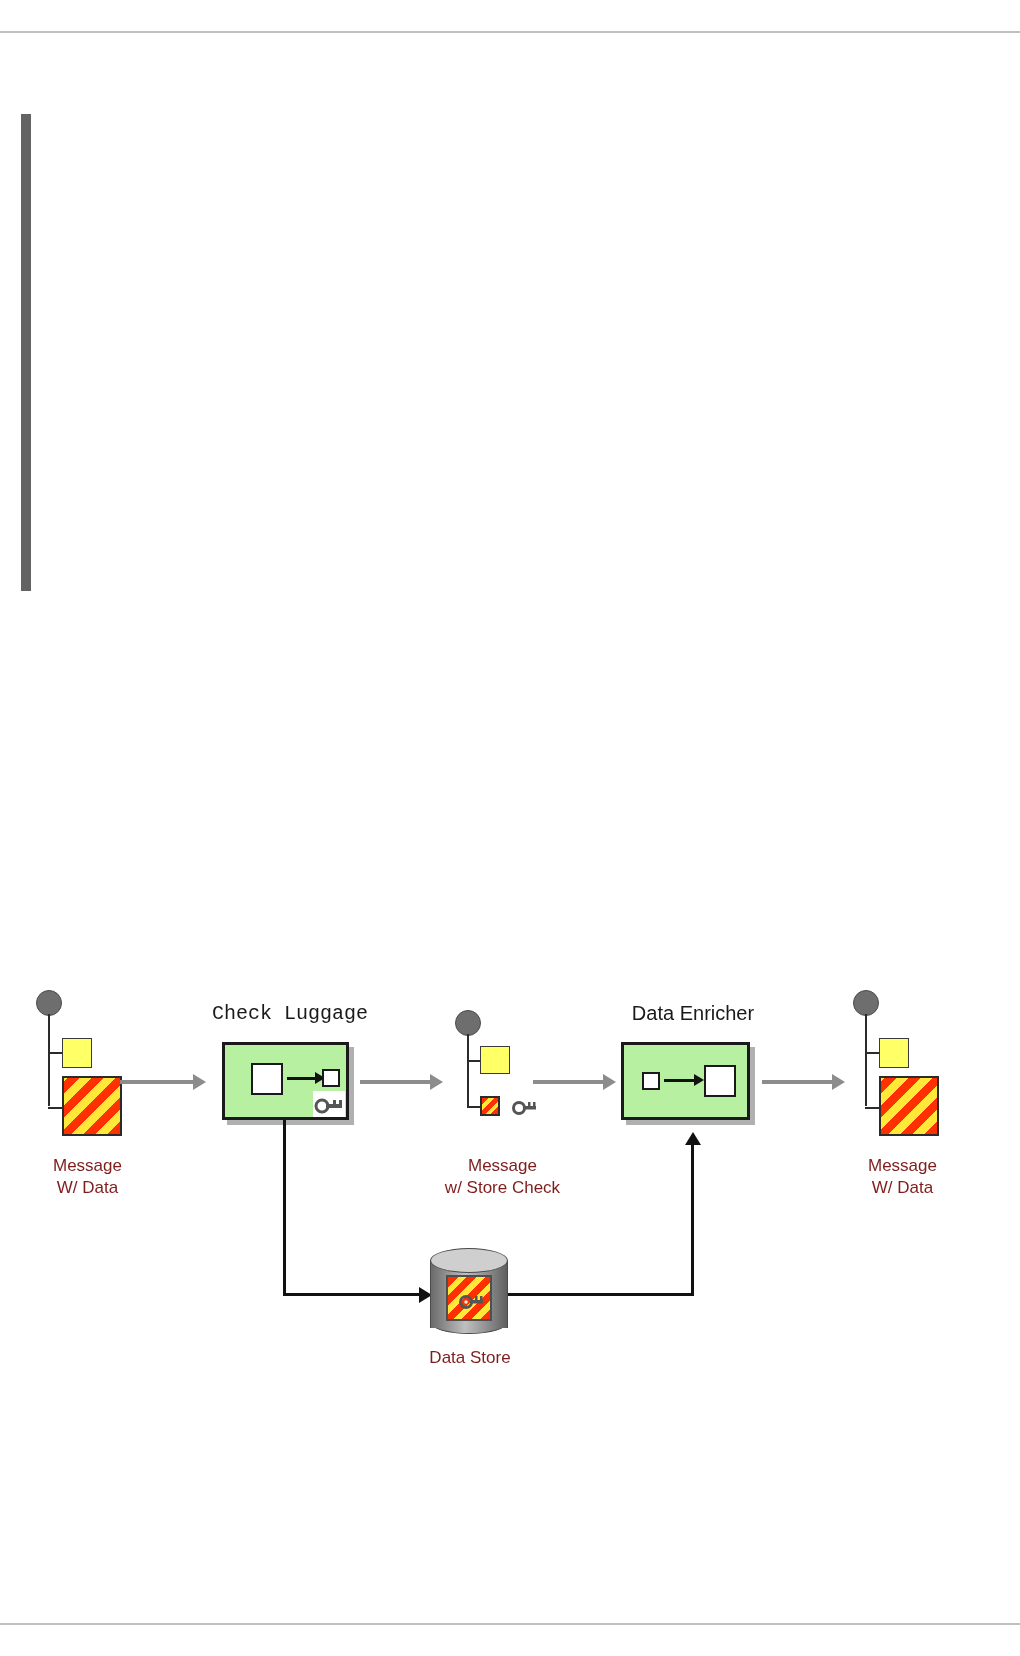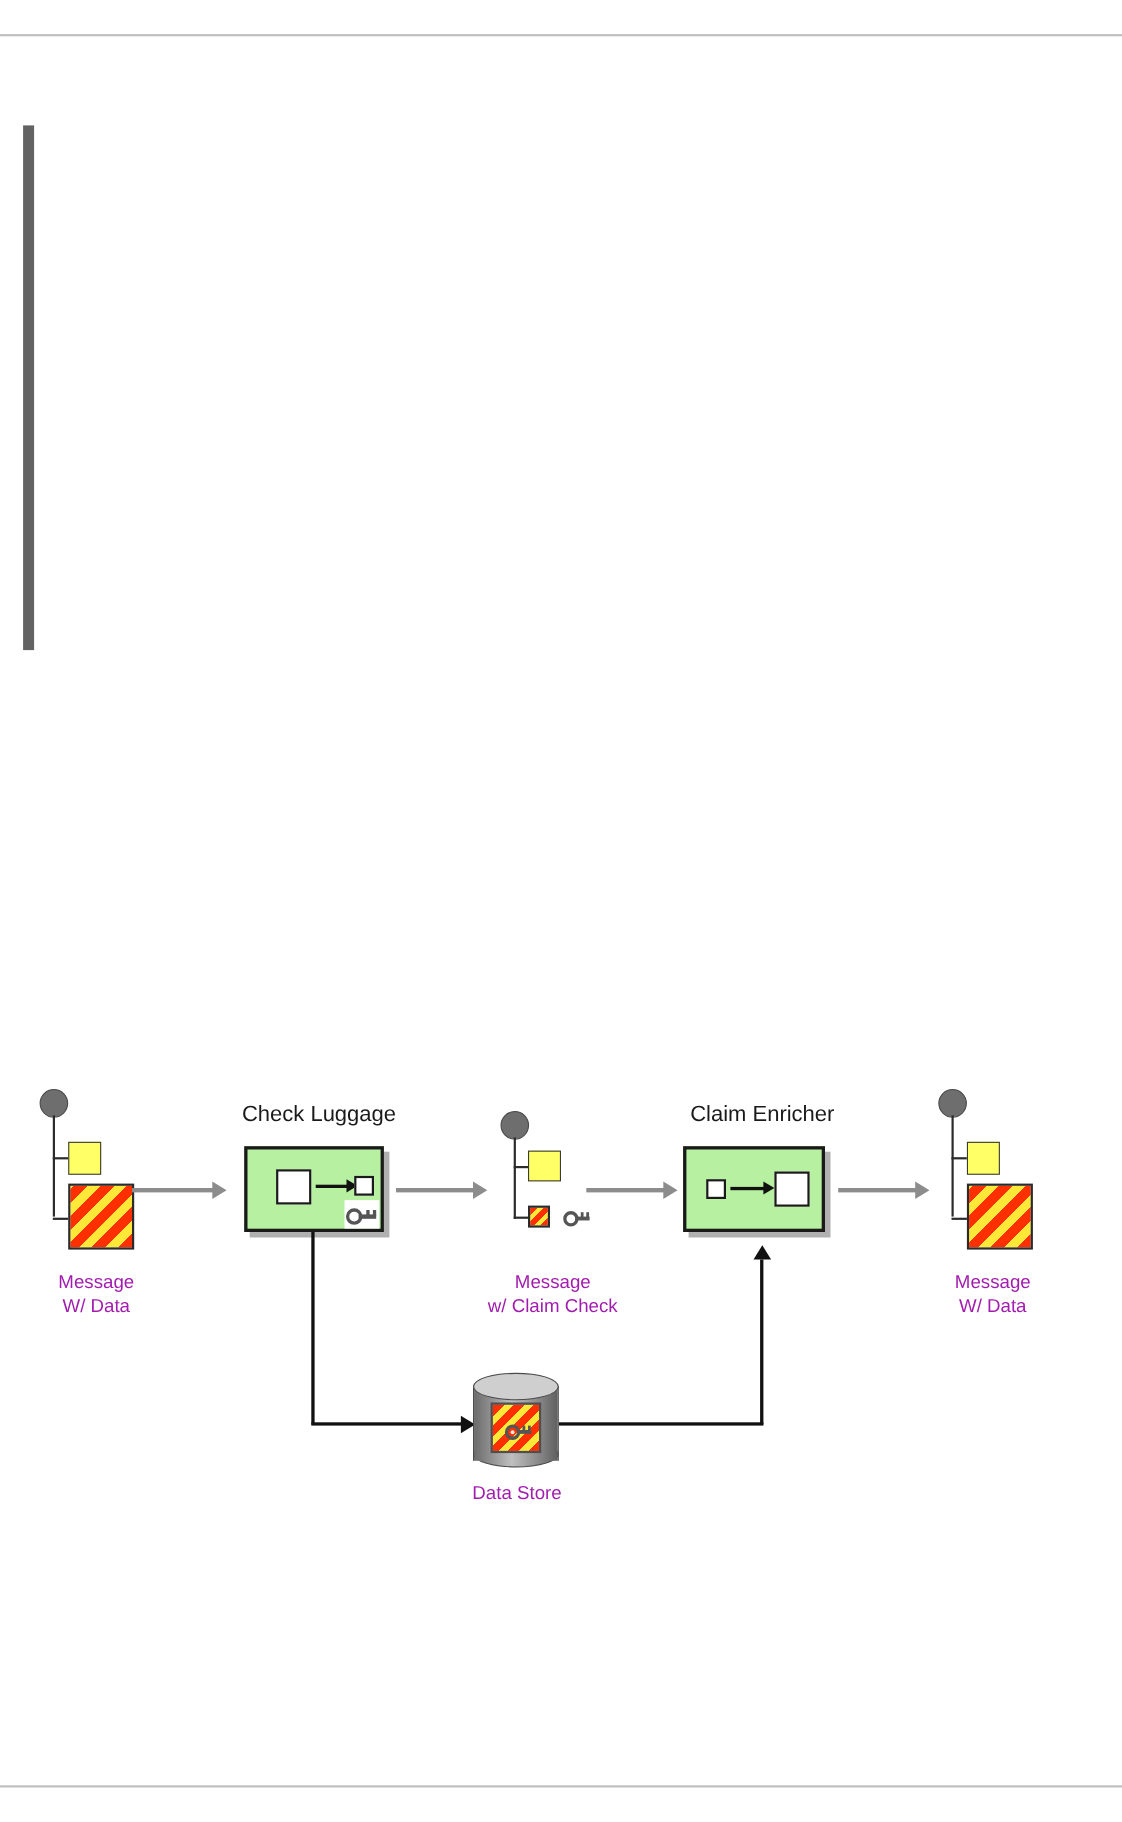--- a/index.html
+++ b/index.html
@@ -102,21 +102,21 @@
         #ffe838 5px, #ffe838 9px
       );
   }
 
   .caption {
     position: absolute;
     text-align: center;
     font-family: "Liberation Sans", sans-serif;
     font-size: 17px;
     line-height: 22px;
-    color: #a21caf;
+    color: #7f1d1d;
     white-space: pre-line;
   }
 
   
   .comp-box {
     position: absolute;
     background: #b6f0a0;
     border: 3px solid #1a1a1a;
     box-sizing: border-box;
     box-shadow: 5px 5px 0 rgba(80,80,80,0.45);
@@ -256,21 +256,21 @@
       <div class="msg-tree-h" style="left:22px; top:117px; width:14px;"></div>
       <div class="msg-head" style="left:36px; top:48px; width:30px; height:30px;"></div>
       <div class="msg-body" style="left:36px; top:86px; width:60px; height:60px;"></div>
     </div>
     <div class="caption" style="left:0px; top:175px; width:175px;">Message</div>
     <div class="caption" style="left:0px; top:197px; width:175px;">W/ Data</div>
 
     <div class="flow-line" style="left:120px; top:100px; width:75px;"></div>
     <div class="flow-head" style="left:193px; top:94px;"></div>
 
-    <div class="comp-title" style="left:195px; top:22px; width:190px;">Check Luggage</div>
+    <div class="comp-title" style="left:195px; top:22px; width:190px;font-family:Liberation Mono, monospace;">Check Luggage</div>
     <div class="comp-box" style="left:222px; top:62px; width:127px; height:78px;">
       <div class="inner-sq" style="left:26px; top:18px; width:32px; height:32px;"></div>
       <div class="inner-arrow-line" style="left:62px; top:32px; width:30px;"></div>
       <div class="inner-arrow-head" style="left:90px; top:27px;"></div>
       <div class="inner-sq" style="left:97px; top:24px; width:18px; height:18px;"></div>
       <svg class="key-icon" style="left:88px; top:46px;" width="32" height="26" viewBox="0 0 32 26">
         <rect x="0" y="0" width="32" height="26" fill="#ffffff"></rect>
         <circle cx="9" cy="15" r="6" fill="none" stroke="#555555" stroke-width="3"></circle>
         <circle cx="9" cy="15" r="2" fill="#ffffff"></circle>
         <rect x="13" y="13" width="16" height="4" fill="#555555"></rect>
@@ -291,26 +291,26 @@
       <div class="msg-body-small" style="left:35px; top:86px; width:20px; height:20px;"></div>
       <svg class="key-icon" style="left:66px; top:86px;" width="26" height="22" viewBox="0 0 26 22">
         <circle cx="8" cy="12" r="5.5" fill="none" stroke="#555555" stroke-width="3"></circle>
         <circle cx="8" cy="12" r="1.8" fill="#ffffff"></circle>
         <rect x="12" y="10" width="13" height="3.5" fill="#555555"></rect>
         <rect x="17" y="6" width="2.5" height="4.5" fill="#555555"></rect>
         <rect x="22" y="6" width="2.5" height="4.5" fill="#555555"></rect>
       </svg>
     </div>
     <div class="caption" style="left:410px; top:175px; width:185px;">Message</div>
-    <div class="caption" style="left:410px; top:197px; width:185px;">w/ Claim Check</div>
+    <div class="caption" style="left:410px; top:197px; width:185px;">w/ Store Check</div>
 
     <div class="flow-line" style="left:533px; top:100px; width:72px;"></div>
     <div class="flow-head" style="left:603px; top:94px;"></div>
 
-    <div class="comp-title" style="left:598px; top:22px; width:190px;">Claim Enricher</div>
+    <div class="comp-title" style="left:598px; top:22px; width:190px;">Data Enricher</div>
     <div class="comp-box" style="left:621px; top:62px; width:129px; height:78px;">
       <div class="inner-sq" style="left:18px; top:27px; width:18px; height:18px;"></div>
       <div class="inner-arrow-line" style="left:40px; top:34px; width:32px;"></div>
       <div class="inner-arrow-head" style="left:70px; top:29px;"></div>
       <div class="inner-sq" style="left:80px; top:20px; width:32px; height:32px;"></div>
     </div>
 
     <div class="flow-line" style="left:762px; top:100px; width:72px;"></div>
     <div class="flow-head" style="left:832px; top:94px;"></div>
 

